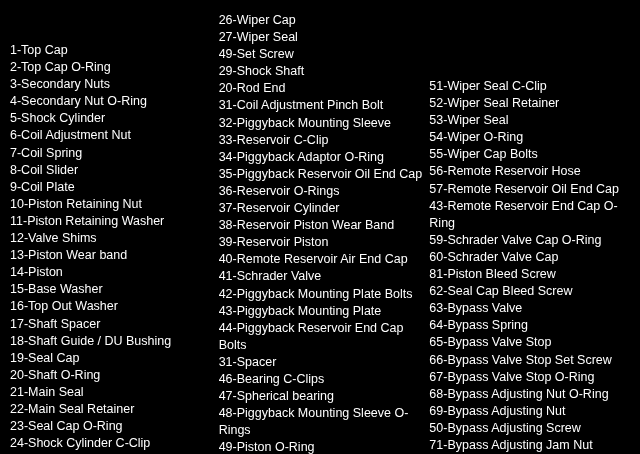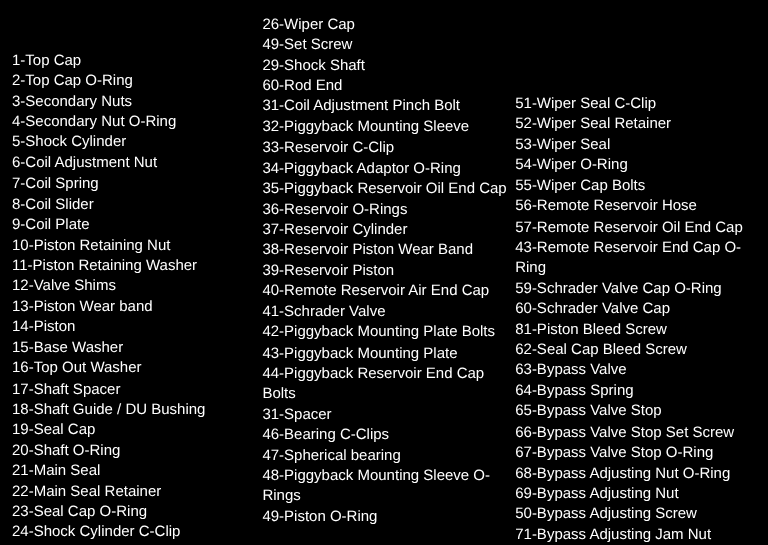--- a/index.html
+++ b/index.html
@@ -83,23 +83,24 @@
       <div class="item">20-Shaft O-Ring</div>
       <div class="item">21-Main Seal</div>
       <div class="item">22-Main Seal Retainer</div>
       <div class="item">23-Seal Cap O-Ring</div>
       <div class="item">24-Shock Cylinder C-Clip</div>
       <div class="item">25-Wiper Cap O-Ring</div>
     </div>
 
     <div class="col col-2">
       <div class="item">26-Wiper Cap</div>
+      <div class="item">27-Wiper Seal</div>
       <div class="item">49-Set Screw</div>
       <div class="item">29-Shock Shaft</div>
-      <div class="item">60-Rod End</div>
+      <div class="item">20-Rod End</div>
       <div class="item">31-Coil Adjustment Pinch Bolt</div>
       <div class="item">32-Piggyback Mounting Sleeve</div>
       <div class="item">33-Reservoir C-Clip</div>
       <div class="item">34-Piggyback Adaptor O-Ring</div>
       <div class="item">35-Piggyback Reservoir Oil End Cap</div>
       <div class="item">36-Reservoir O-Rings</div>
       <div class="item">37-Reservoir Cylinder</div>
       <div class="item">38-Reservoir Piston Wear Band</div>
       <div class="item">39-Reservoir Piston</div>
       <div class="item">40-Remote Reservoir Air End Cap</div>

